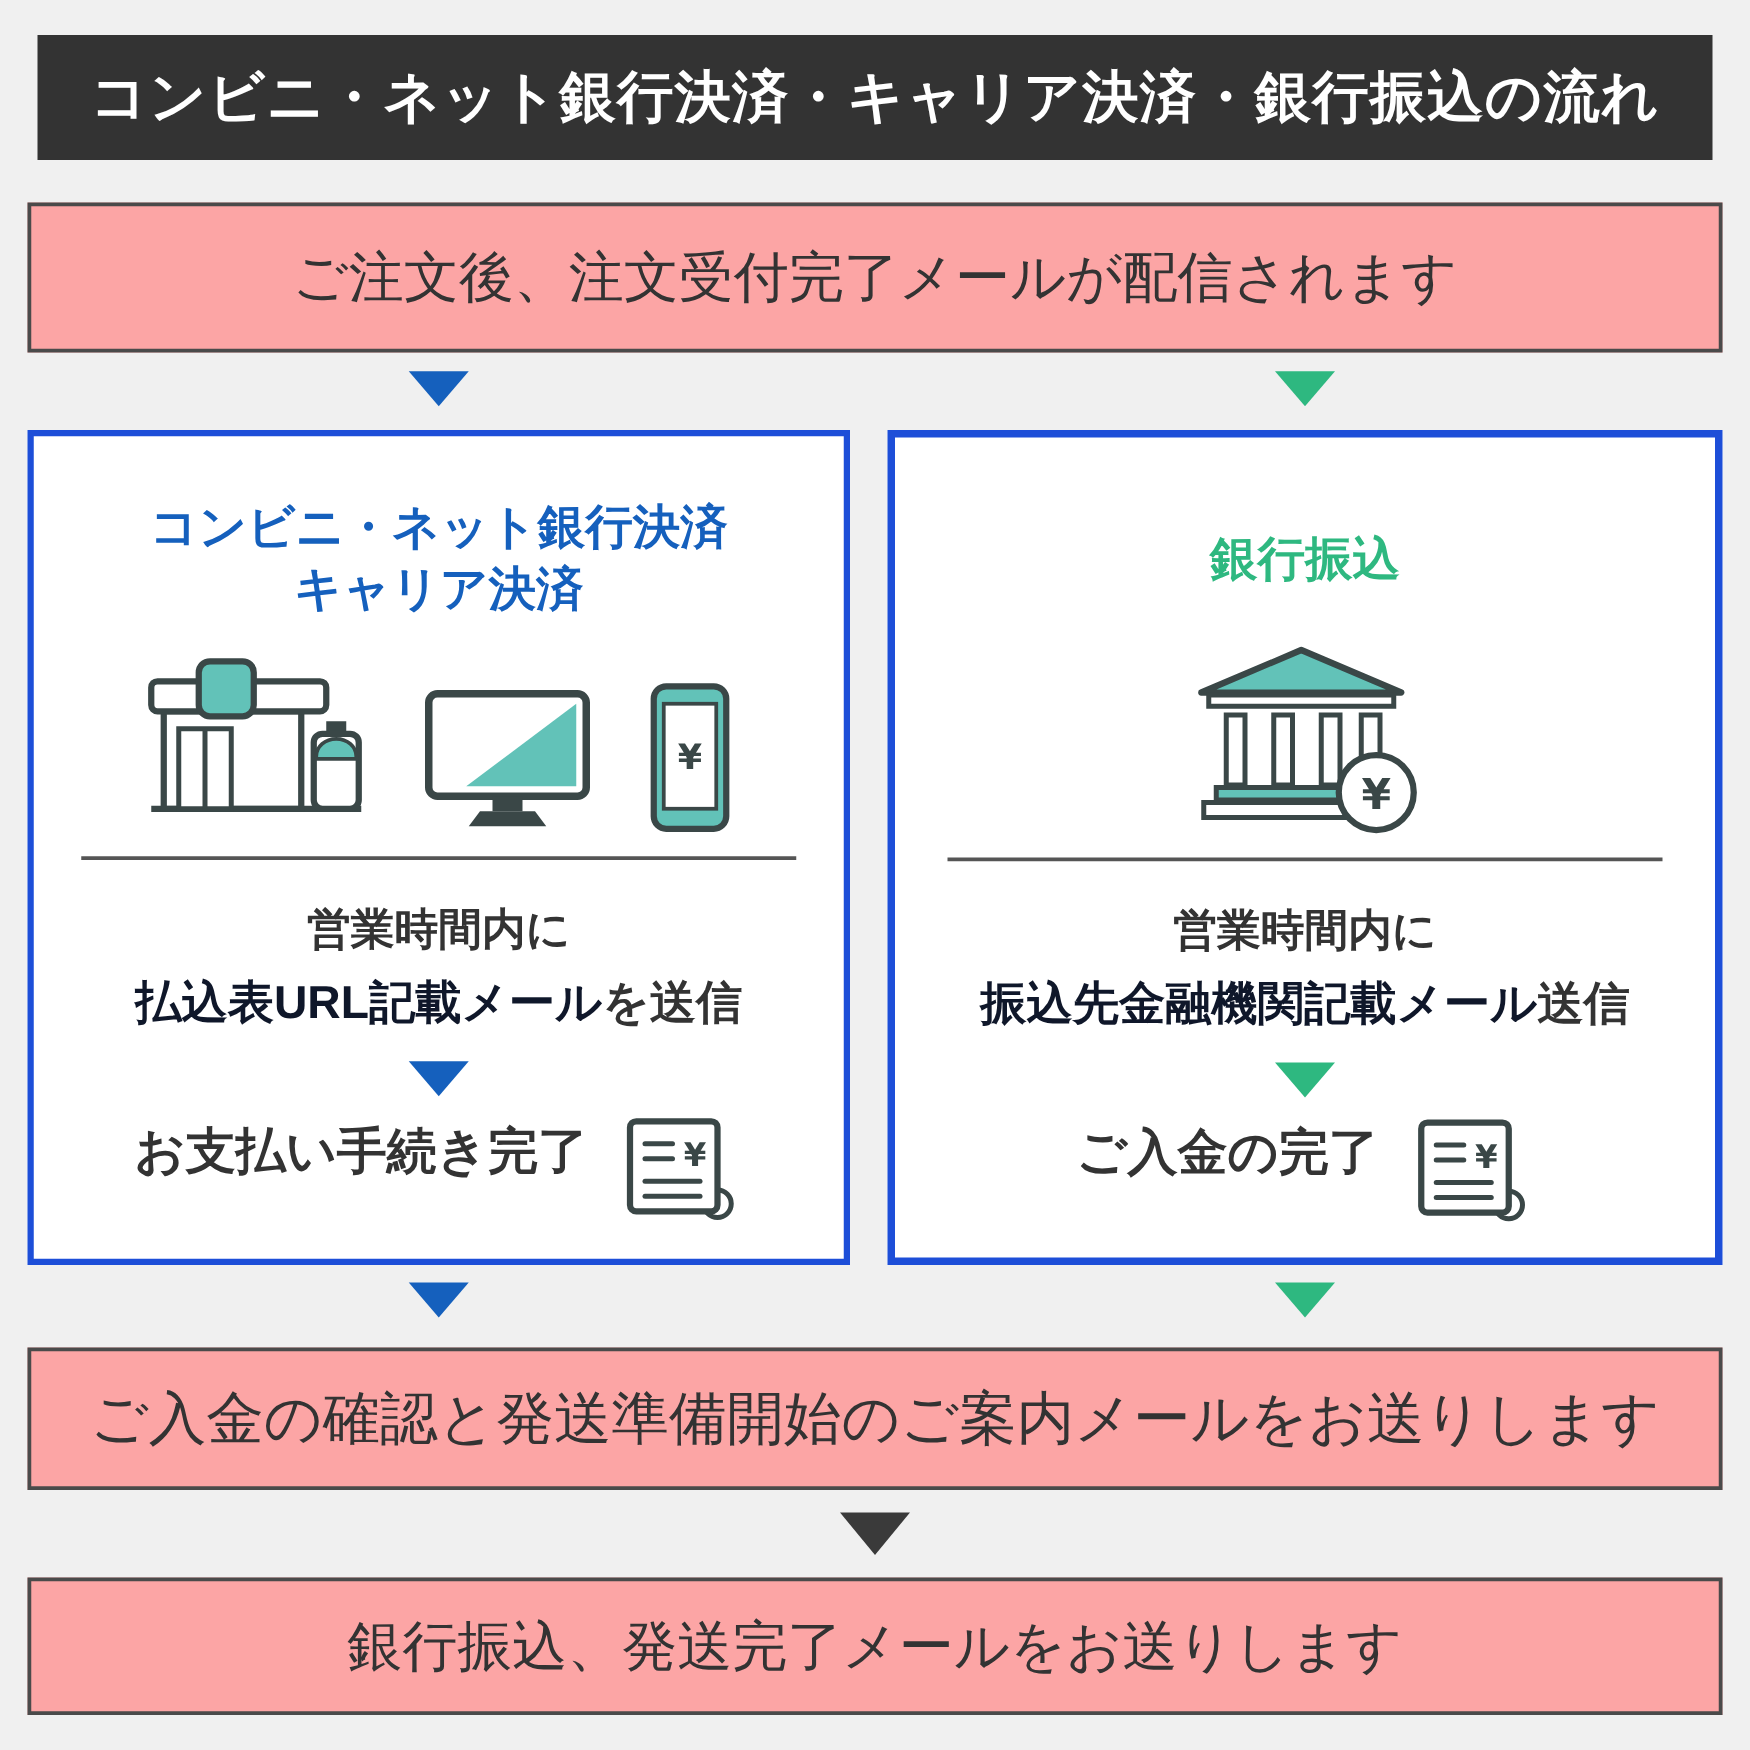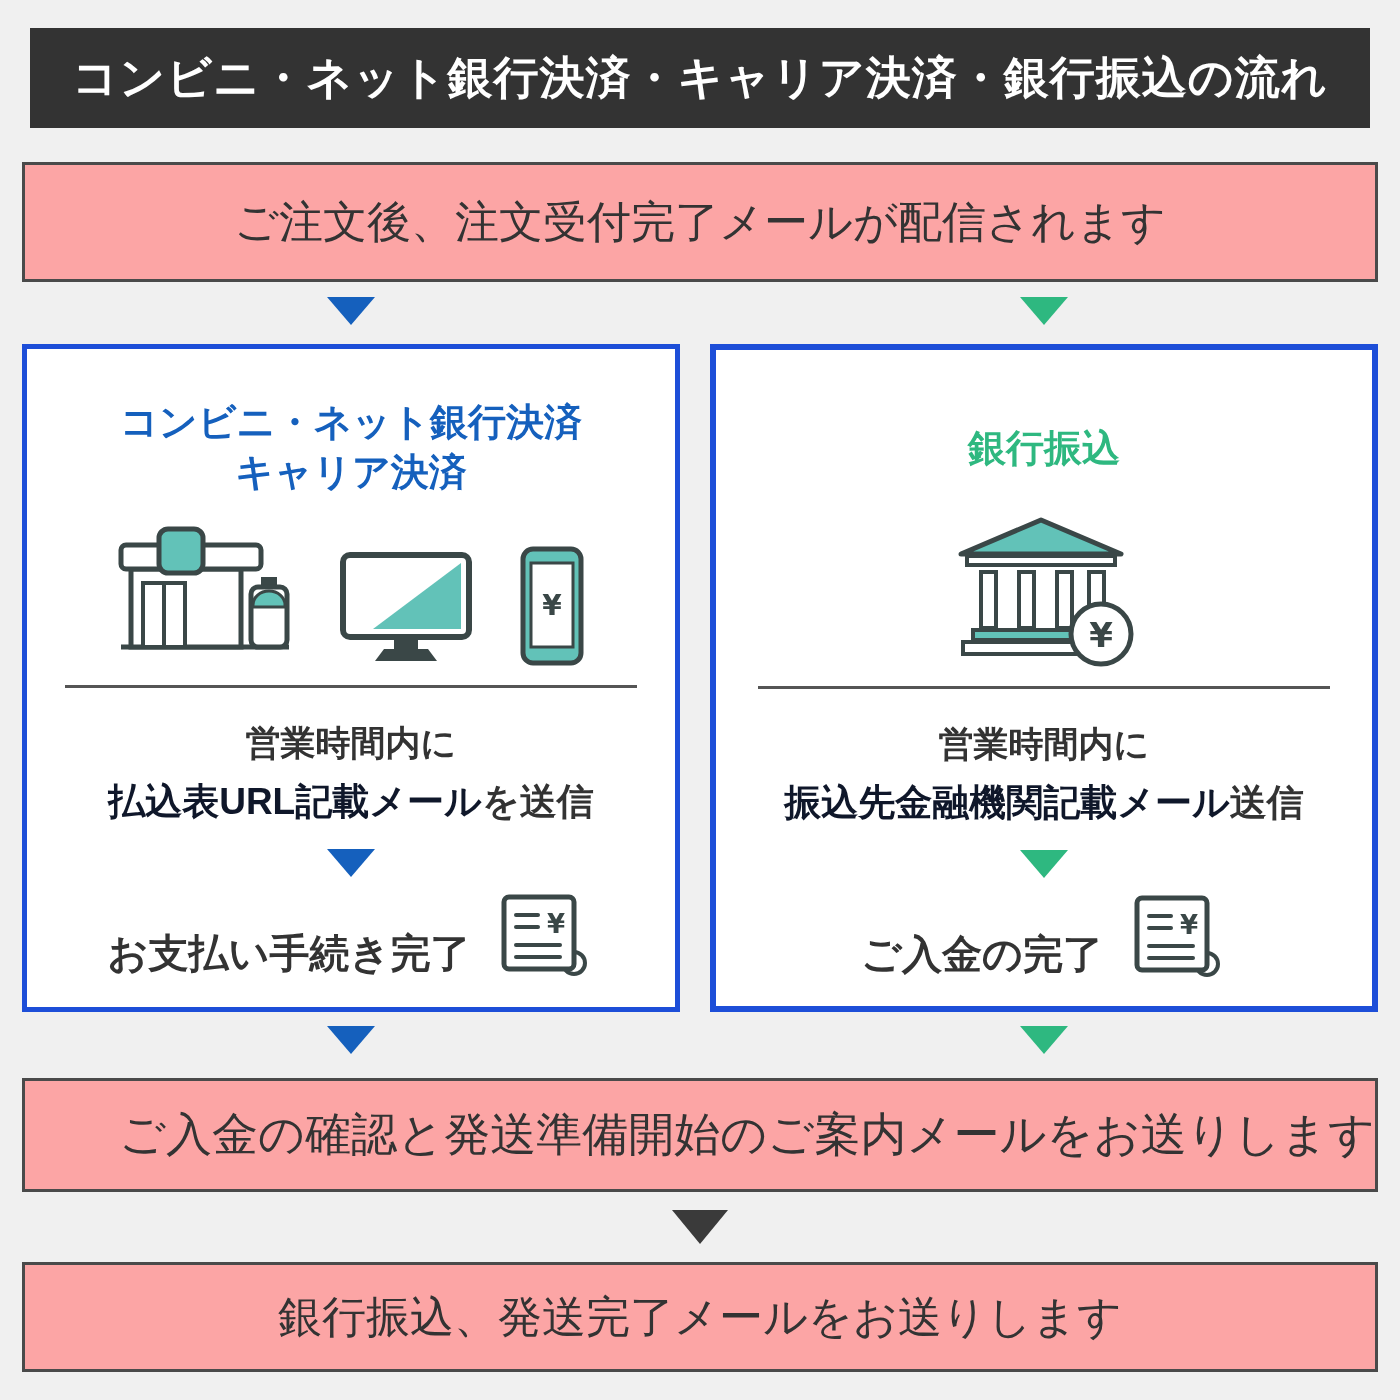--- a/index.html
+++ b/index.html
@@ -20,21 +20,21 @@
   }
   .header-title { color:#ffffff; font-size:45px; font-weight:bold; letter-spacing:1px; white-space:nowrap; }
 
   
   .step-box {
     position:absolute; background:#fca5a5; border:3px solid #4a4a4a;
     display:flex; align-items:center; justify-content:center;
     font-weight:normal; color:#333; white-space:nowrap;
   }
   .box-order   { left:22px; top:162px;  width:1356px; height:120px; font-size:44px; }
-  .box-confirm { left:22px; top:1078px; width:1356px; height:114px; font-size:46px;justify-content:flex-end; }
+  .box-confirm { left:22px; top:1078px; width:1356px; height:114px; font-size:46px; }
   .box-ship    { left:22px; top:1262px; width:1356px; height:110px; font-size:44px; }
 
   
   .tri {
     position:absolute; width:0; height:0;
     border-left:24px solid transparent; border-right:24px solid transparent;
     border-top:28px solid #333;
   }
   .tri-blue  { border-top-color:#1560bd; }
   .tri-green { border-top-color:#2eb880; }
@@ -67,21 +67,21 @@
   .icon-row { margin-top:14px; height:154px; display:flex; align-items:flex-end; gap:46px; }
 
   .col-divider { margin-top:18px; width:572px; height:3px; background:#555555; }
 
   .notice-line1 { margin-top:32px; font-size:35px; font-weight:bold; white-space:nowrap; }
   .notice-line2 { margin-top:10px; font-size:37px; font-weight:bold; white-space:nowrap; }
   .highlight { color:#0f172a; }
 
   .col-arrow { margin-top:22px; position:static; }
 
-  .complete-row { margin-top:16px; display:flex; align-items:flex-end; gap:28px; }
+  .complete-row { margin-top:16px; display:flex; align-items:flex-start; gap:28px; }
   .complete-text { font-size:40px; font-weight:bold; white-space:nowrap; }
 
   svg { display:block; }
   .svg-yen { font-family:"DejaVu Sans","Liberation Sans",sans-serif; font-weight:bold; }
 </style>
 </head>
 <body>
 
 <div class="stage">
 

